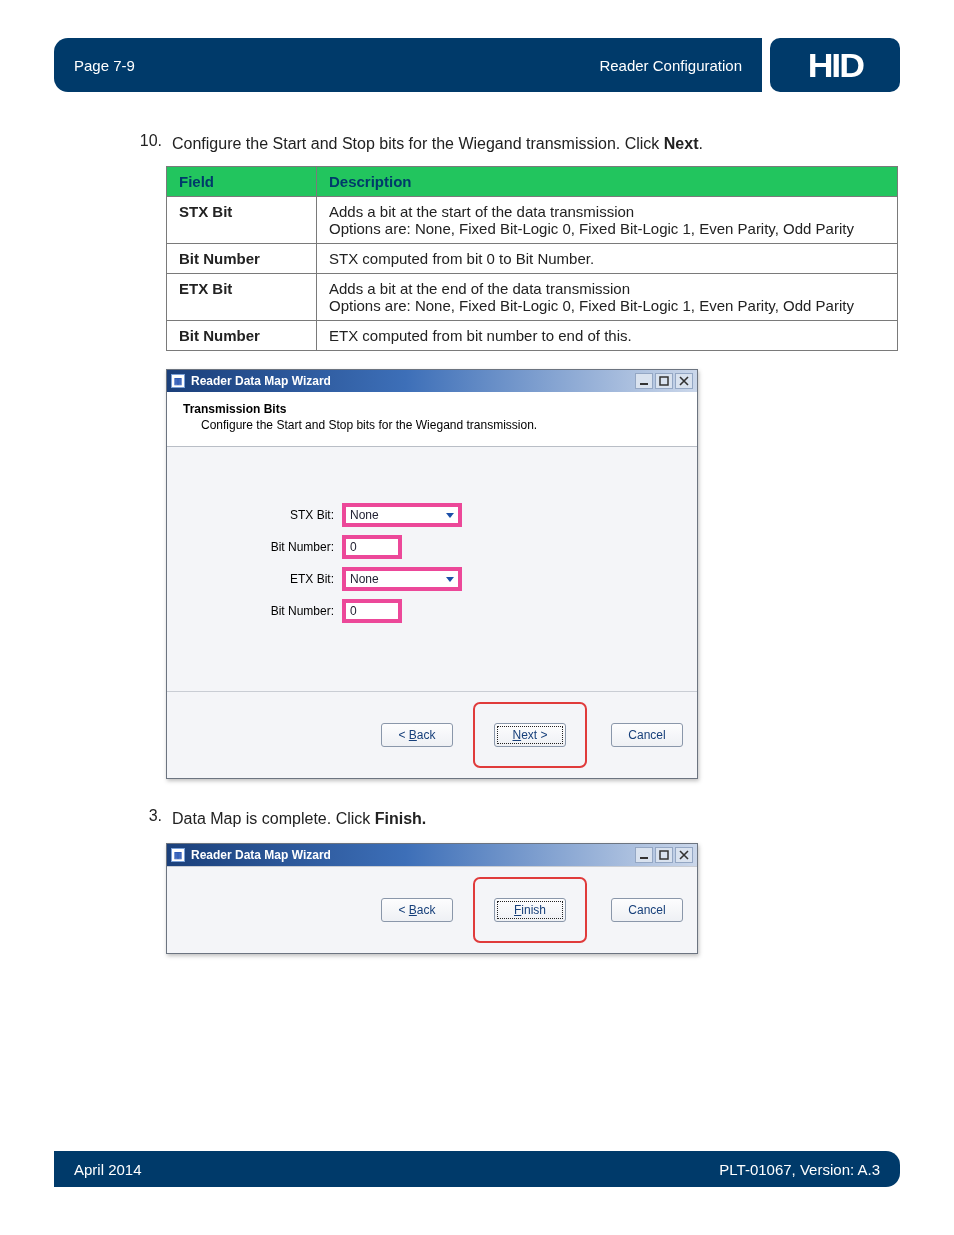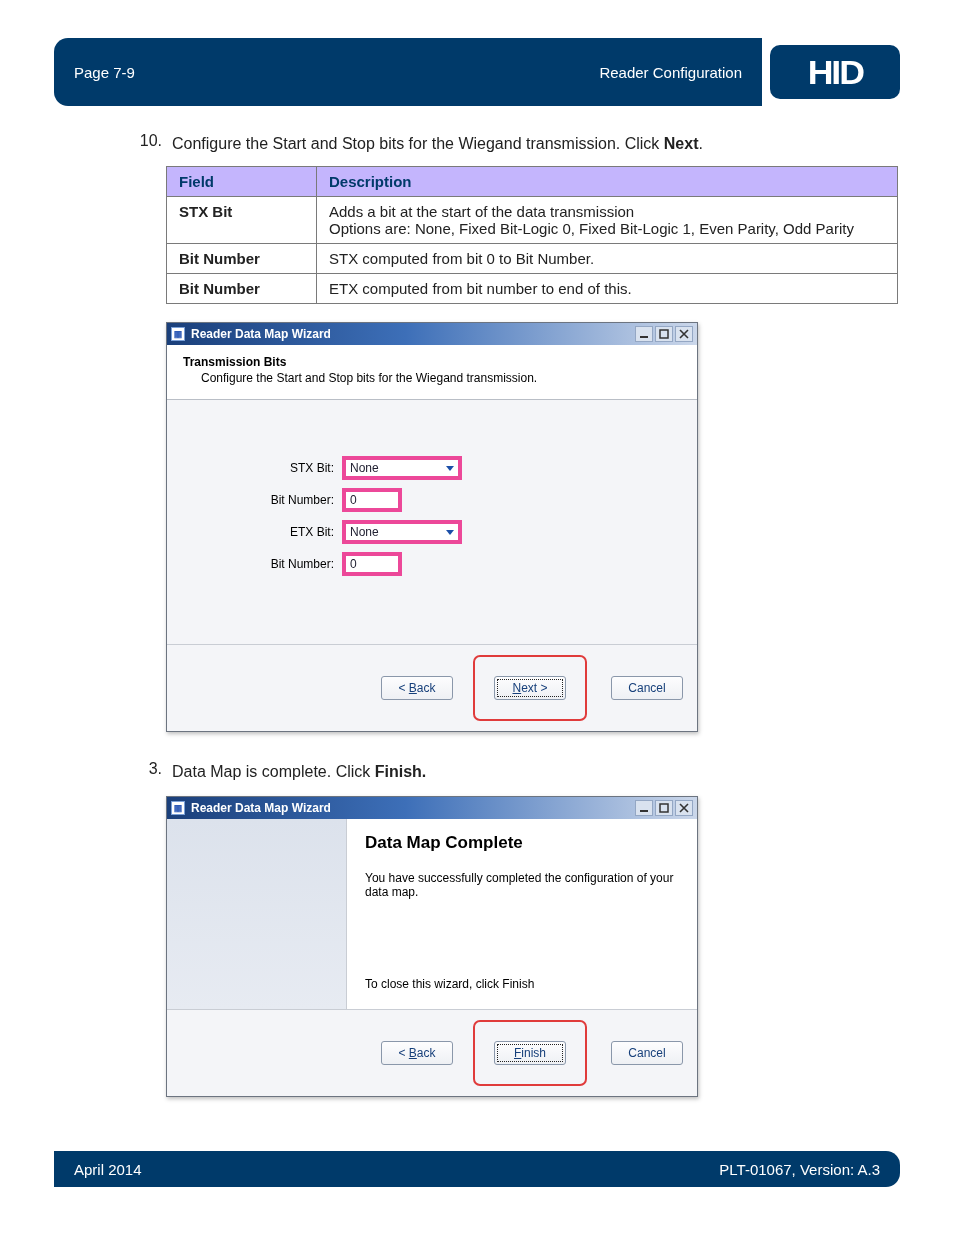--- a/index.html
+++ b/index.html
@@ -21,21 +21,21 @@
     background: #fff;
     font-family: 'Segoe UI', 'Trebuchet MS', Arial, sans-serif;
     color: var(--text);
     position: relative;
   }
 
   
   .topbar {
     position: absolute;
     left: 54px; right: 54px; top: 38px;
-    height: 68px;
+    height: 54px;
     display: flex;
     align-items: stretch;
   }
   .page-pill {
     flex: 1;
     background: var(--hid-navy);
     border-radius: 14px 0 0 14px;
     display: flex;
     align-items: center;
     padding: 0 20px;
@@ -114,21 +114,21 @@
     border: 1px solid #7a7a7a;
     padding: 6px 12px;
     font-size: 15px;
     vertical-align: top;
     text-align: left;
     color: #222;
   }
   table.desc th {
     color: var(--hid-navy);
     font-weight: 700;
-    background: #c4b5fd;
+    background: #22c55e;
   }
   table.desc td.label {
     font-weight: 700;
     width: 150px;
     white-space: nowrap;
   }
 
   
   .wizard {
     width: 532px;
@@ -349,20 +349,25 @@
       <tr>
         <td class="label">STX Bit</td>
         <td style="white-space:pre-line">Adds a bit at the start of the data transmission
 Options are: None, Fixed Bit-Logic 0, Fixed Bit-Logic 1, Even Parity, Odd Parity</td>
       </tr>
       <tr>
         <td class="label">Bit Number</td>
         <td style="white-space:pre-line">STX computed from bit 0 to Bit Number.</td>
       </tr>
       <tr>
+        <td class="label">ETX Bit</td>
+        <td style="white-space:pre-line">Adds a bit at the end of the data transmission
+Options are: None, Fixed Bit-Logic 0, Fixed Bit-Logic 1, Even Parity, Odd Parity</td>
+      </tr>
+      <tr>
         <td class="label">Bit Number</td>
         <td style="white-space:pre-line">ETX computed from bit number to end of this.</td>
       </tr>
     </tbody>
   </table>
 
   <div class="wizard">
     <div class="titlebar">
       <span class="app-icon">▦</span>
       <span>Reader Data Map Wizard</span>
@@ -445,28 +450,20 @@
           <svg viewBox="0 0 10 10">
             <rect x="1" y="1" width="8" height="8" fill="none" stroke="#333" stroke-width="1.5"></rect>
           </svg>
         </span>
       <span class="winbtn">
           <svg viewBox="0 0 10 10">
             <path d="M1 1 L9 9 M9 1 L1 9" stroke="#333" stroke-width="1.6"></path>
           </svg>
         </span>
     </div>
-    <div class="body2">
-      <div class="sidebar"></div>
-      <div class="main">
-        <h2>Data Map Complete</h2>
-        <p>You have successfully completed the configuration of your data map.</p>
-        <p class="closer">To close this wizard, click Finish</p>
-      </div>
-    </div>
     <div class="footer">
       <div class="btngrp">
         <button class="wbtn"><span>&lt; </span><span class="ul">B</span><span>ack</span></button>
         <span class="focus-ring">
           <button class="wbtn default"><span class="ul">F</span><span>inish</span></button>
         </span>
       </div>
       <button class="wbtn">Cancel</button>
     </div>
   </div>

